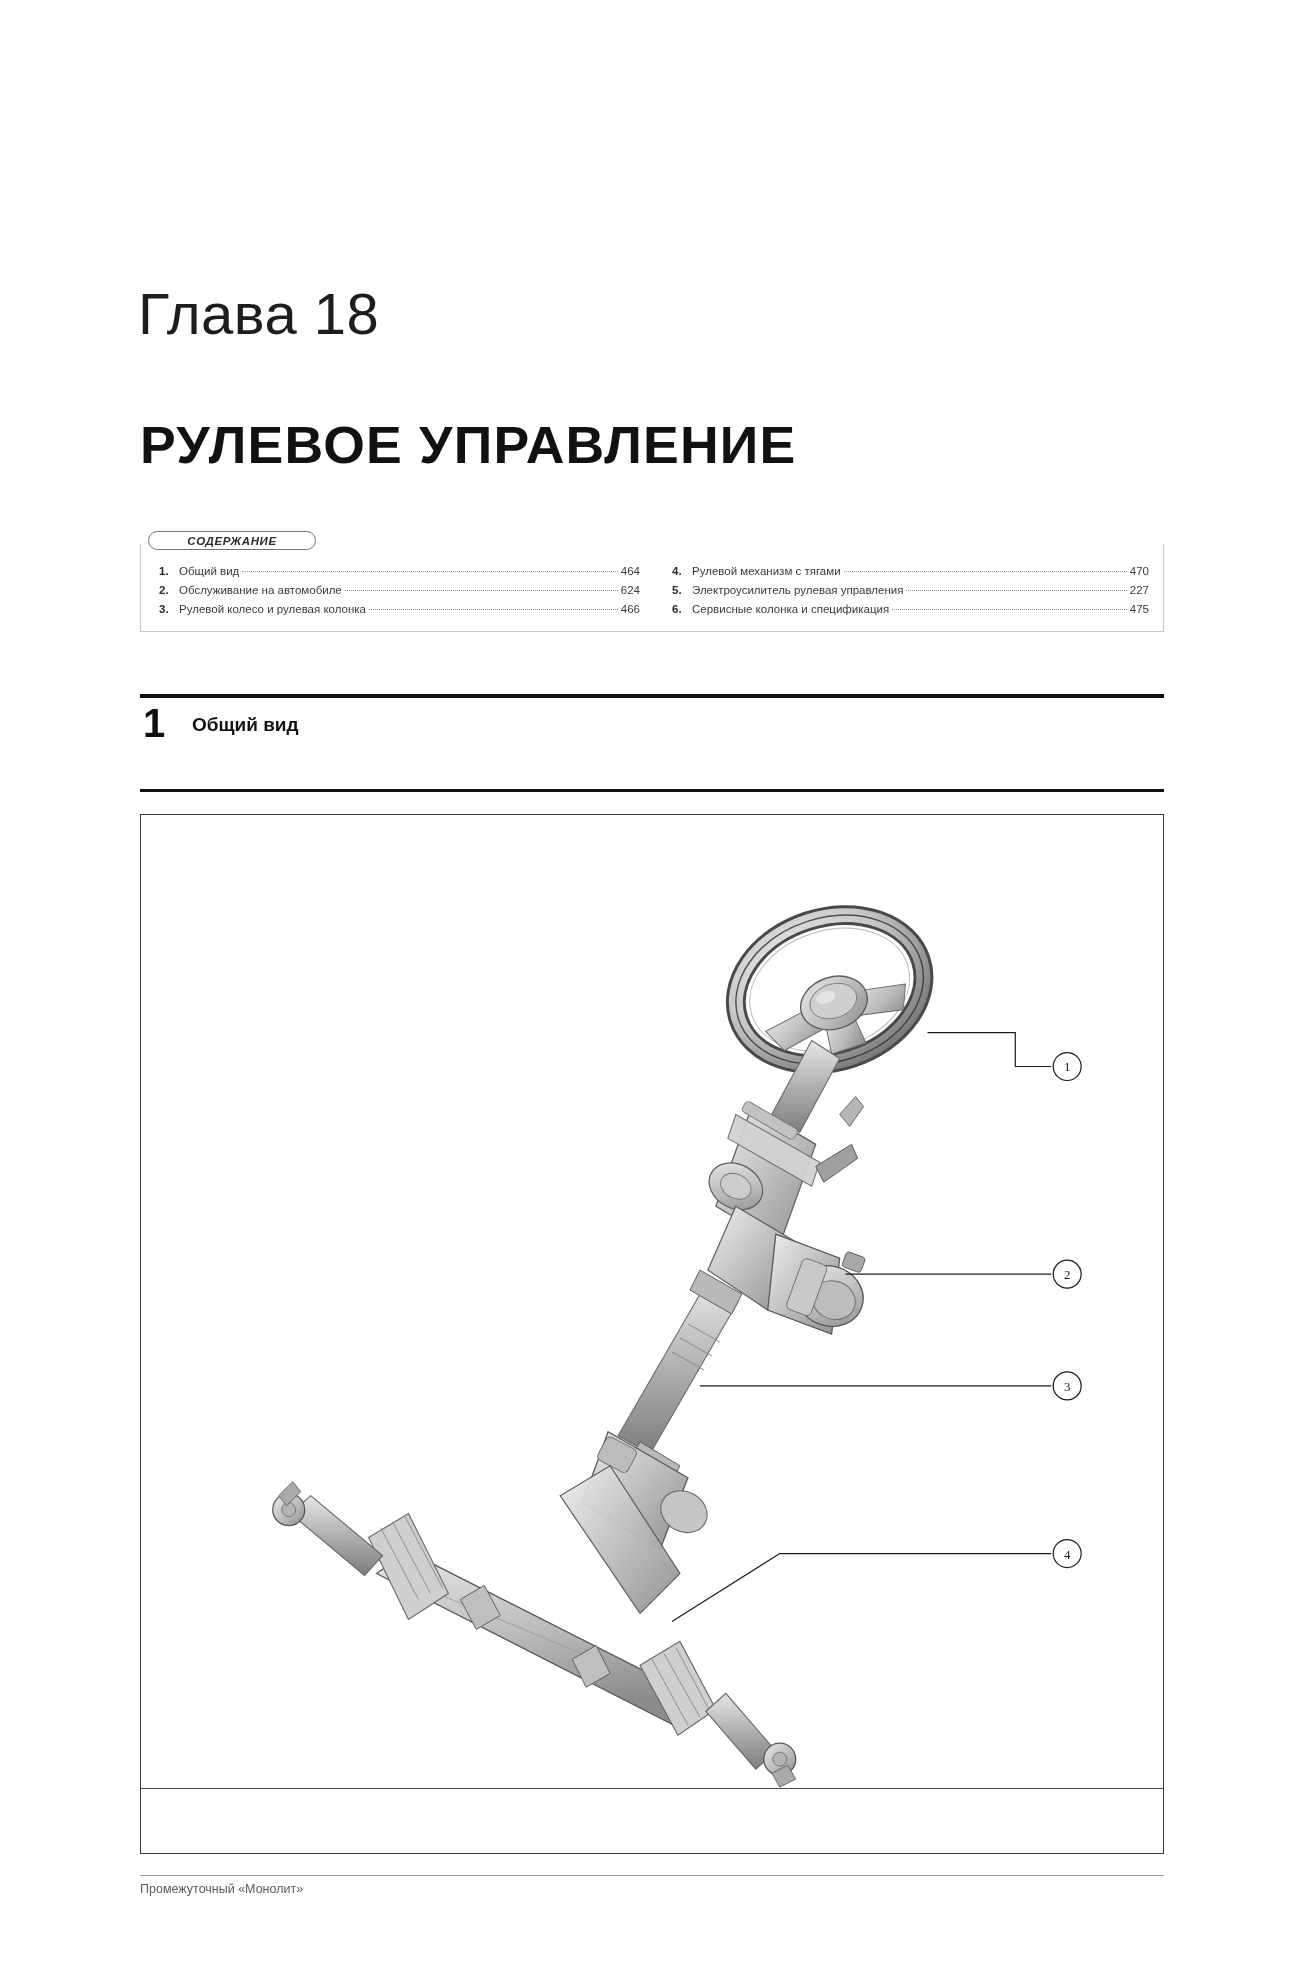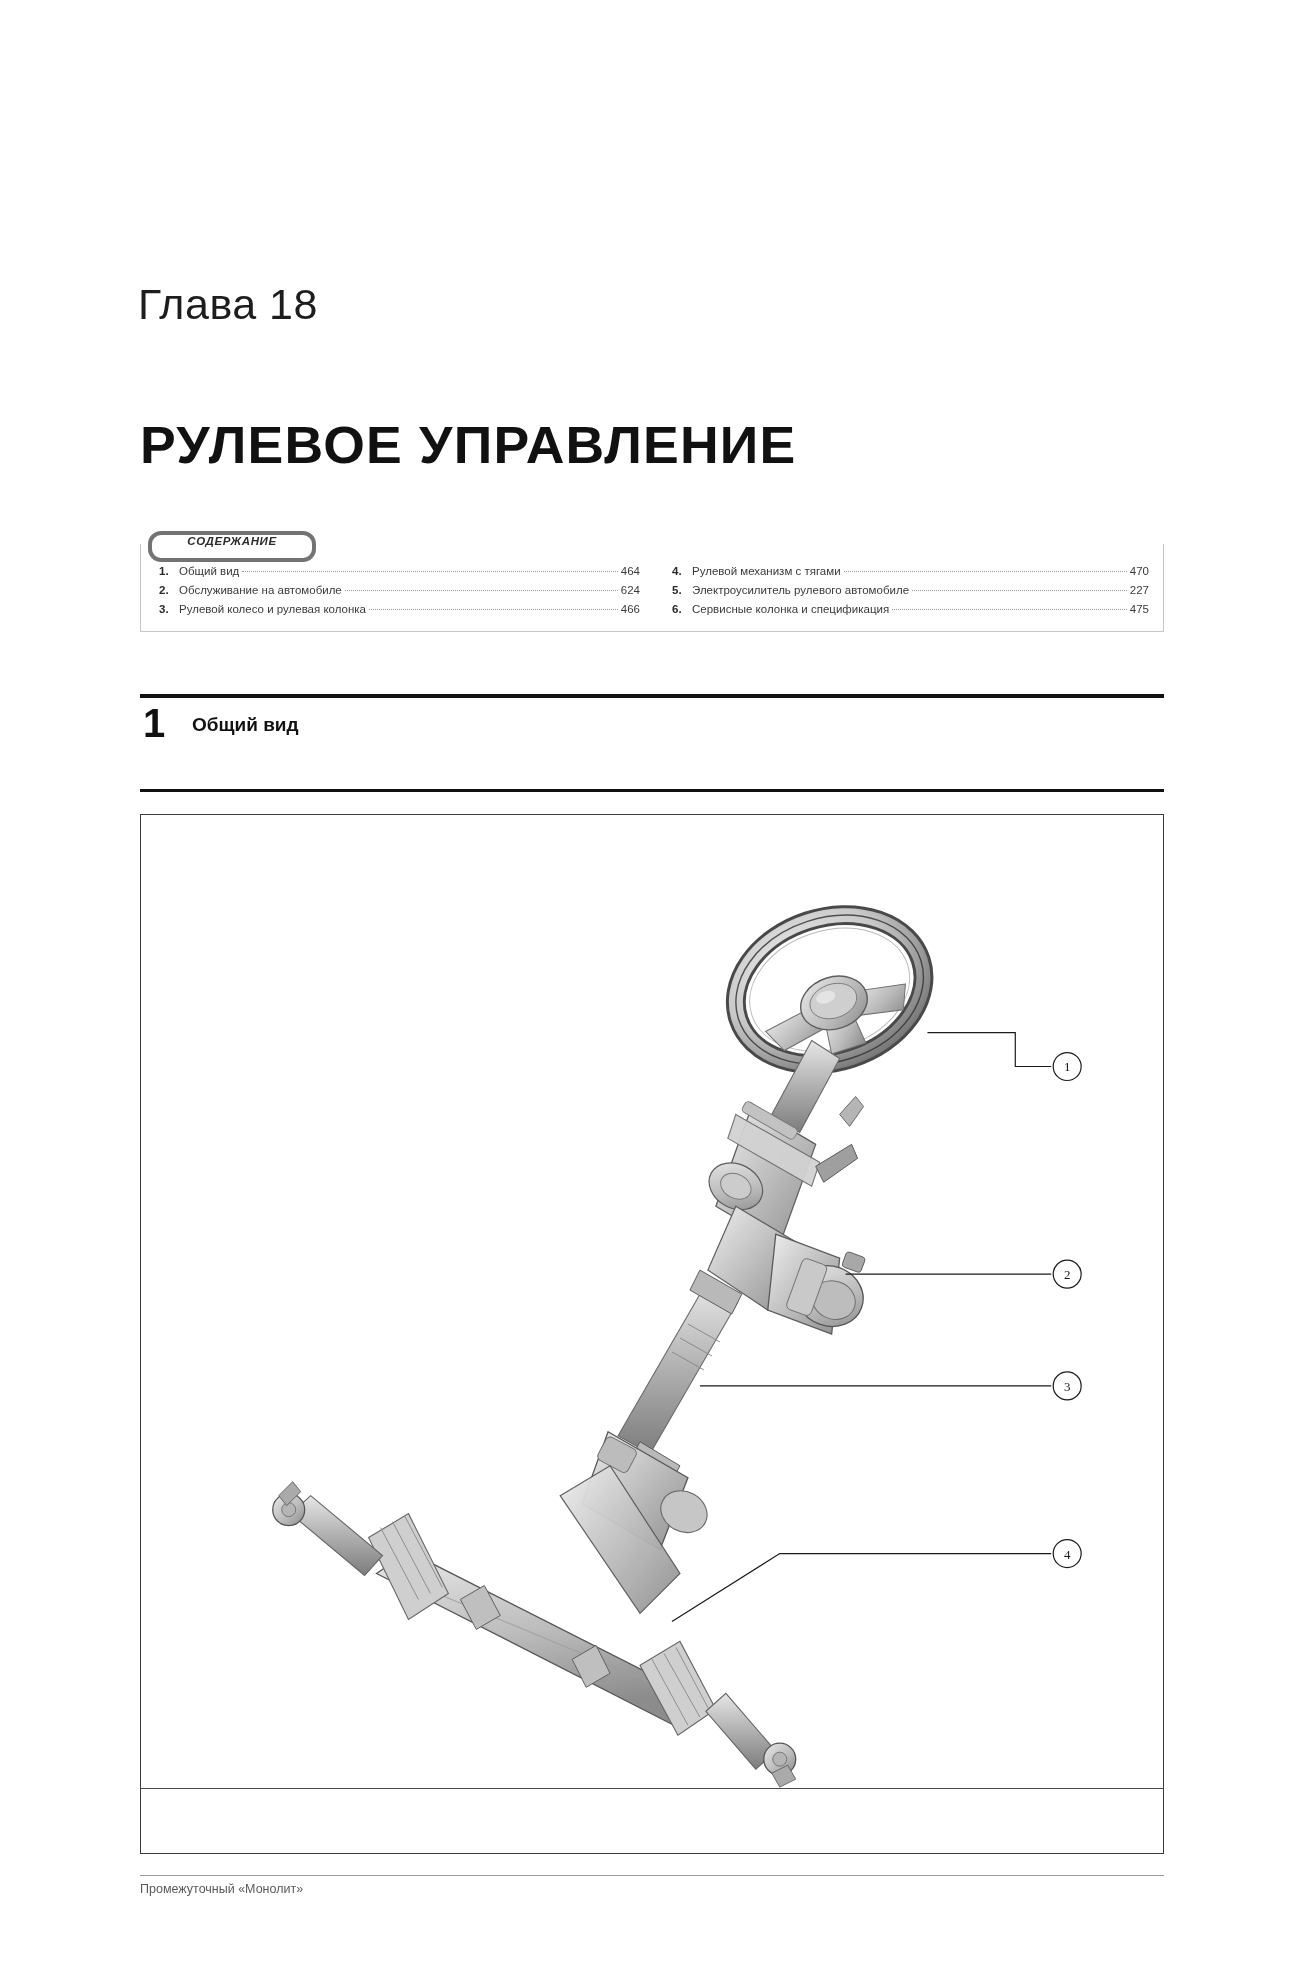--- a/index.html
+++ b/index.html
@@ -18,21 +18,21 @@
     background: #ffffff;
     overflow: hidden;
     box-sizing: border-box;
   }
 
   
   .chapter-label {
     position: absolute;
     left: 138px;
     top: 280px;
-    font-size: 43px;
+    font-size: 58px;
     font-weight: 400;
     letter-spacing: 0.5px;
     color: #1d1d1d;
     white-space: nowrap;
   }
   .chapter-title {
     position: absolute;
     left: 140px;
     top: 415px;
     font-size: 52px;
@@ -62,26 +62,27 @@
     top: 544px;
     width: 1024px;
     height: 1px;
     background: #c8c8c8;
   }
   .toc-tab {
     position: absolute;
     left: 148px;
     top: 531px;
     width: 168px;
-    height: 31px;
-    border: 4px solid #737373;
+    height: 19px;
+    border: 1px solid #737373;
     border-radius: 13px;
     background: #ffffff;
     box-sizing: border-box;
     display: flex;
+    align-items: center;
     justify-content: center;
   }
   .toc-tab span {
     font-size: 11.5px;
     font-weight: 700;
     font-style: italic;
     letter-spacing: 0.6px;
     color: #2b2b2b;
   }
   .toc-cols {
@@ -246,21 +247,21 @@
       </div>
       <div class="toc-col">
         <div class="toc-row">
           <span class="toc-num">4.</span>
           <span class="toc-text">Рулевой механизм с тягами</span>
           <span class="toc-dots"></span>
           <span class="toc-page">470</span>
         </div>
         <div class="toc-row">
           <span class="toc-num">5.</span>
-          <span class="toc-text">Электроусилитель рулевого автомобиле</span>
+          <span class="toc-text">Электроусилитель рулевая управления</span>
           <span class="toc-dots"></span>
           <span class="toc-page">227</span>
         </div>
         <div class="toc-row">
           <span class="toc-num">6.</span>
           <span class="toc-text">Сервисные колонка и спецификация</span>
           <span class="toc-dots"></span>
           <span class="toc-page">475</span>
         </div>
       </div>

